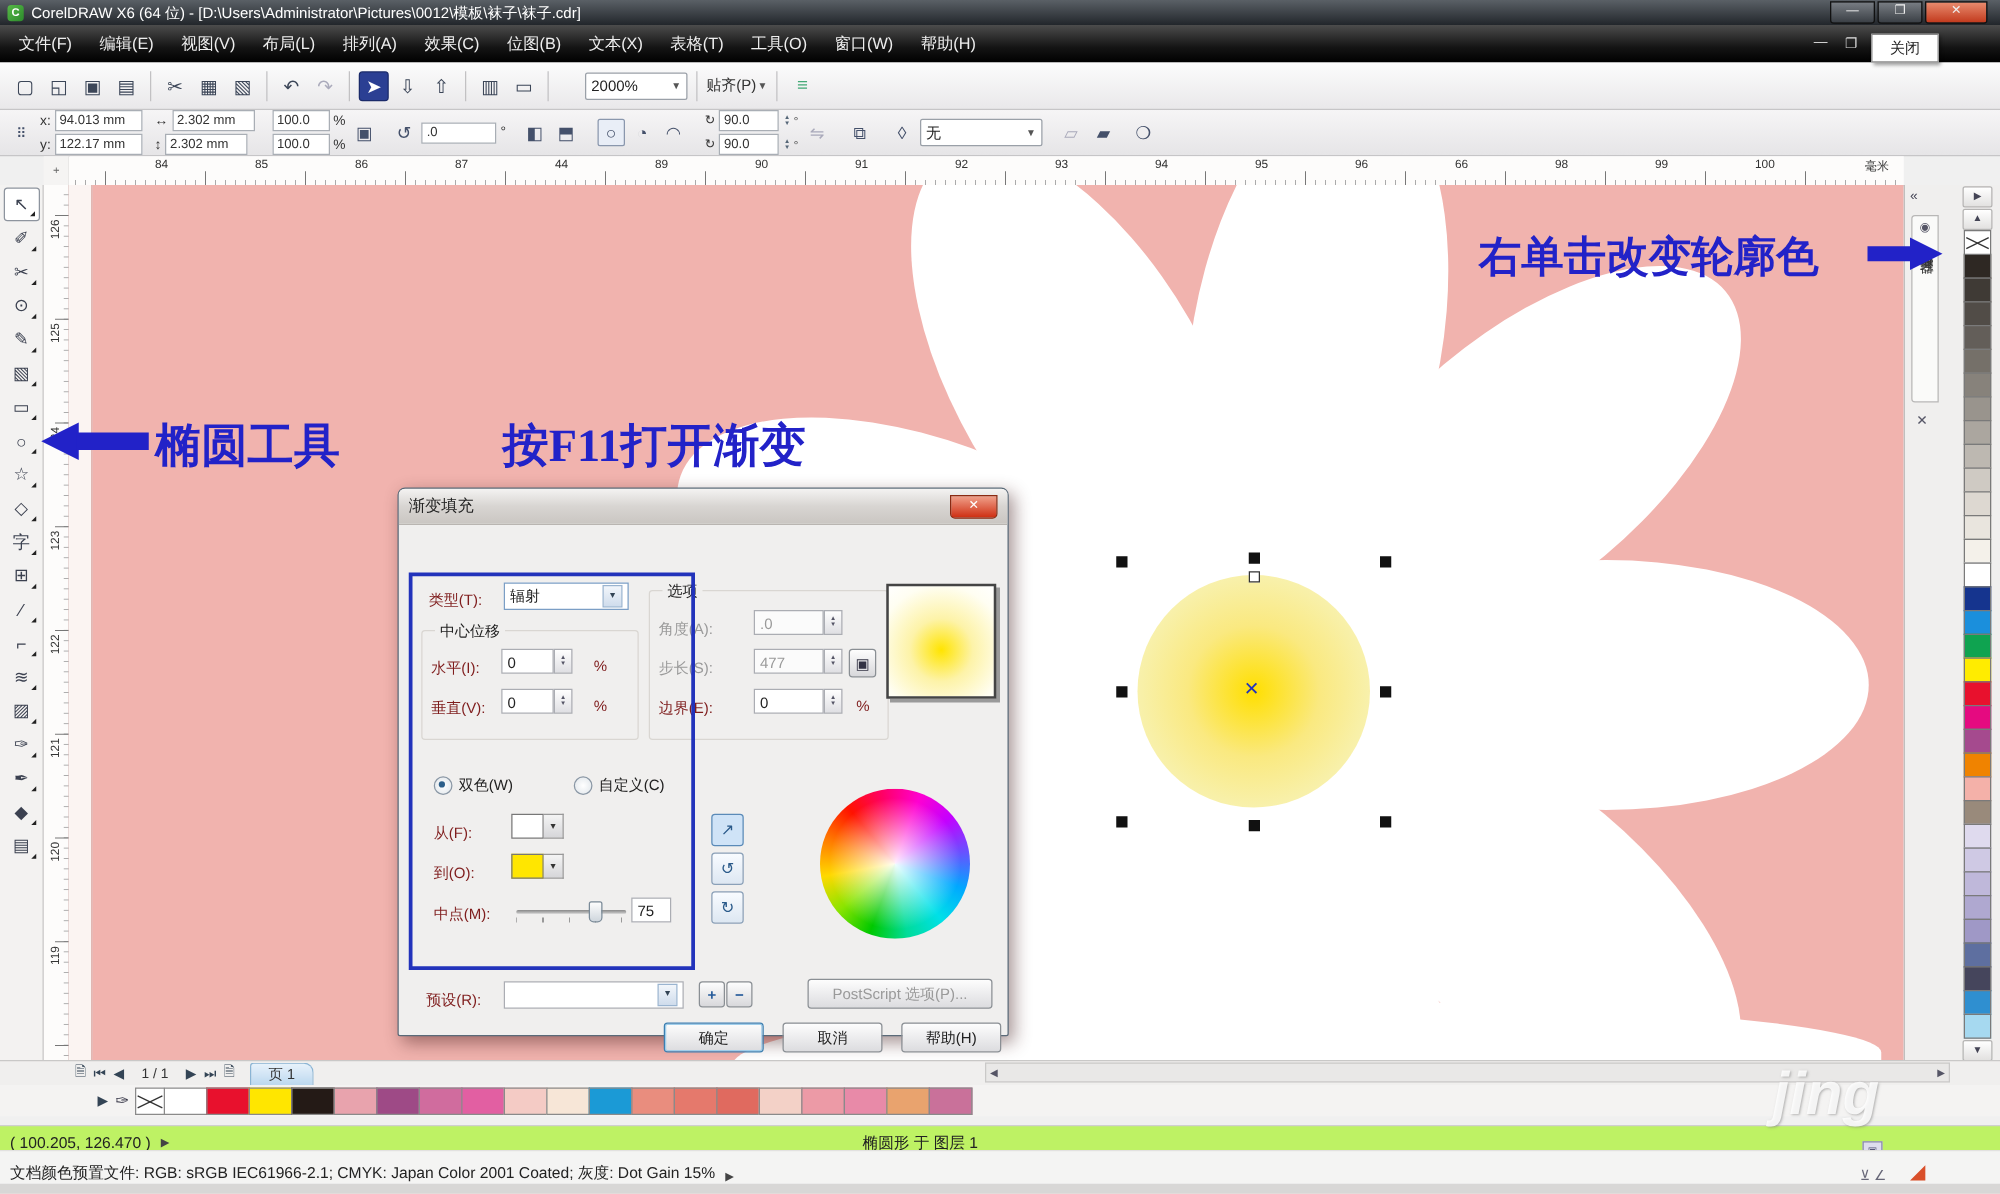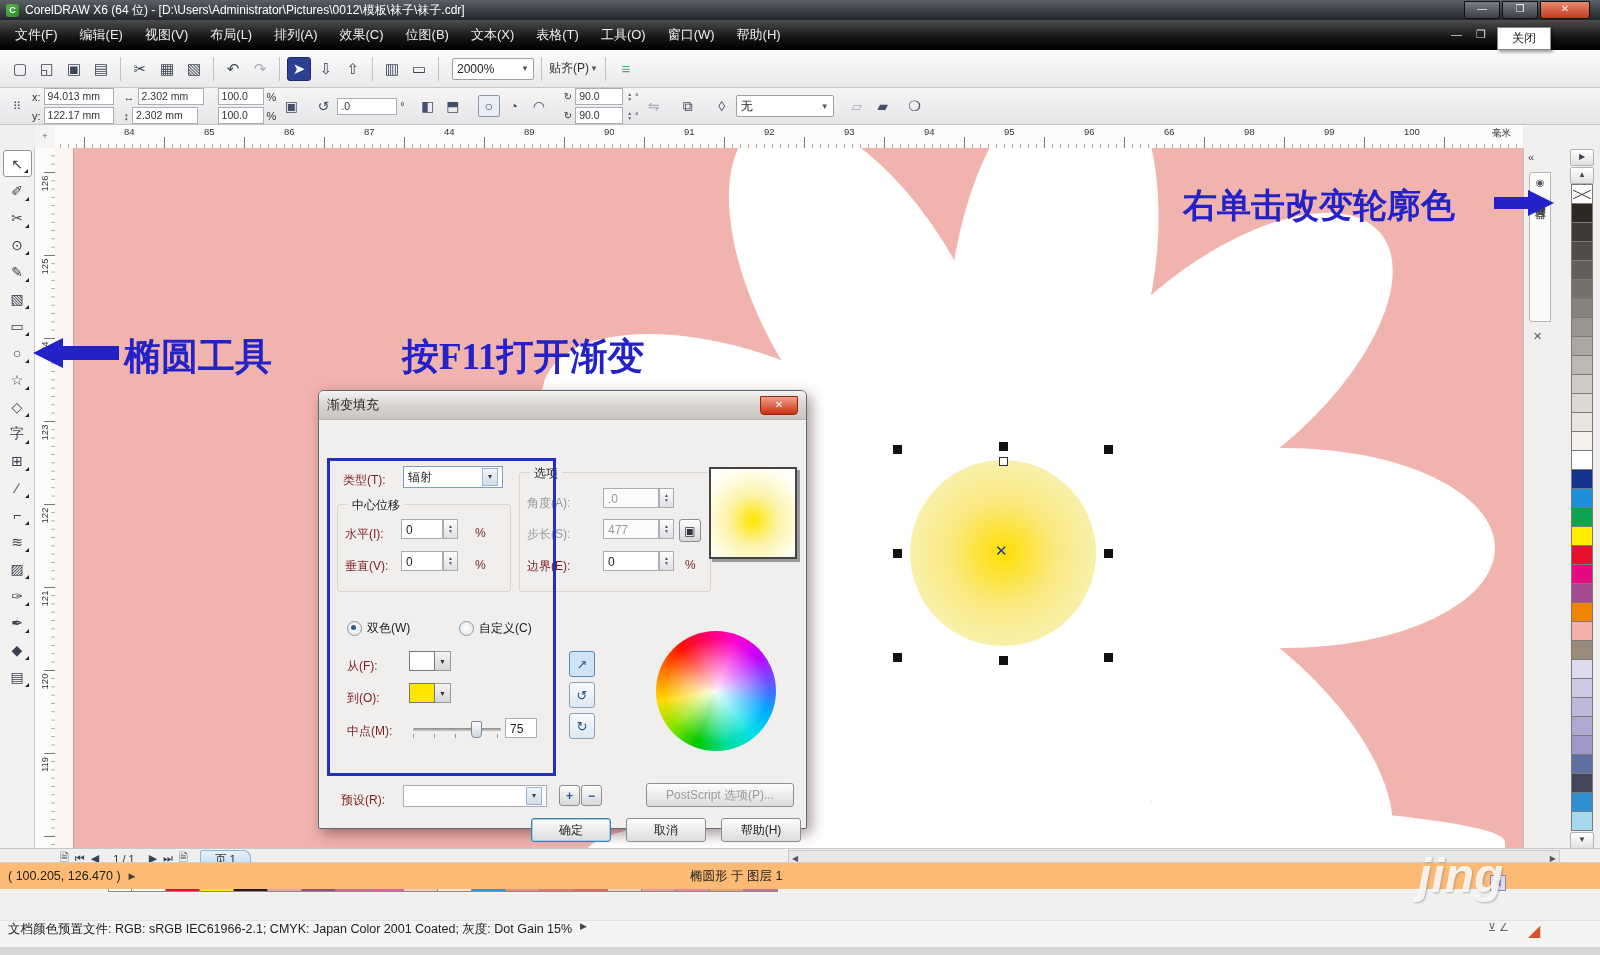--- a/index.html
+++ b/index.html
@@ -157,23 +157,23 @@
   #pagebar{left:0;top:848px;width:1600px;height:20px;background:#f0efee;border-top:1px solid #c9c8c7;display:flex;align-items:center;
            font-size:11px;color:#333;padding-left:60px;box-sizing:border-box;gap:6px}
   .pg-icon{font-size:11px;color:#345}
   #page-tab{background:linear-gradient(#e8f2fb,#bcd8ef);border:1px solid #8ab4d4;border-bottom:none;padding:1px 14px;
             font-size:11.5px;border-radius:3px 8px 0 0;margin-left:6px}
   #hscroll{position:absolute;left:788px;top:850px;width:772px;height:16px;background:#e9e8e7;border:1px solid #cac9c8;
            display:flex;align-items:center;justify-content:space-between;box-sizing:border-box;font-size:8px;color:#556;padding:0 3px}
   #bottom-palette{left:0;top:868px;width:1600px;height:25px;background:#f4f3f2;display:flex;align-items:center;padding-left:78px;box-sizing:border-box}
   .bp-swatches{display:flex}
   .bp-swatches div{width:35px;height:22px;border:1px solid #8a8a8a;box-sizing:border-box;margin-left:-1px}
-  #statusbar{left:0;top:862px;width:1600px;height:27px;background:#fdba74;border-top:1px solid #d0cfce;display:flex;align-items:center;
+  #statusbar{left:0;top:900px;width:1600px;height:27px;background:#bef264;border-top:1px solid #d0cfce;display:flex;align-items:center;
              font-size:12.5px;color:#222;padding-left:8px;box-sizing:border-box}
-  #statusbar2{left:0;top:920px;width:1600px;height:27px;background:#f4f4f3;border-top:1px solid #e2e1e0;display:flex;align-items:flex-start;
+  #statusbar2{left:0;top:920px;width:1600px;height:27px;background:#f4f4f3;border-top:1px solid #e2e1e0;display:flex;align-items:flex-end;
               font-size:12.5px;color:#222;padding-left:8px;box-sizing:border-box}
   #watermark{left:1418px;top:848px;font-size:48px;font-weight:bold;font-style:italic;color:rgba(255,255,255,.85);
              text-shadow:1px 1px 2px rgba(120,120,120,.5);z-index:40;font-family:"Liberation Sans",sans-serif}
   #bottom-strip{left:0;top:947px;width:1600px;height:8px;background:#d8d7d6}
   .expander{font-size:9px;color:#444;margin-left:8px}
 </style>
 </head>
 <body>
 
 <div id="titlebar" class="abs">
@@ -221,21 +221,21 @@
       <div class="tb-icon dim sep-after">↷</div>
       <div class="tb-sep"></div>
       <div class="tb-icon dark">➤</div>
       <div class="tb-icon">⇩</div>
       <div class="tb-icon sep-after">⇧</div>
       <div class="tb-sep"></div>
       <div class="tb-icon">▥</div>
       <div class="tb-icon sep-after">▭</div>
       <div class="tb-sep"></div>
     </span>
-  <div class="combo" style="width:72px;margin-left:6px">
+  <div class="combo" style="width:72px;margin-left:22px">
     <span>2000%</span>
     <span class="drop" style="margin-left:auto">▼</span>
   </div>
   <div class="tb-sep"></div>
   <div style="display:flex;align-items:center;font-size:12px;color:#333;gap:3px">
     <span>贴齐(P)</span>
       <span class="drop">▼</span>
   </div>
   <div class="tb-sep"></div>
   <div class="tb-icon" style="color:#4a7;letter-spacing:-2px">≡</div>

